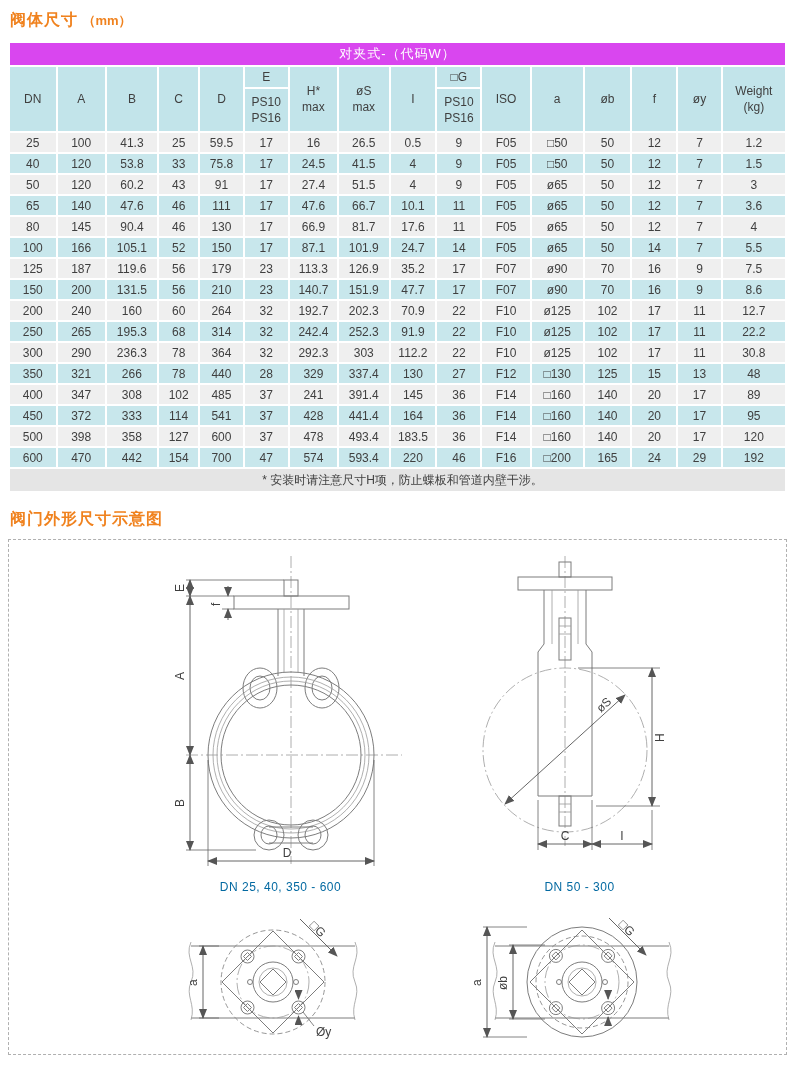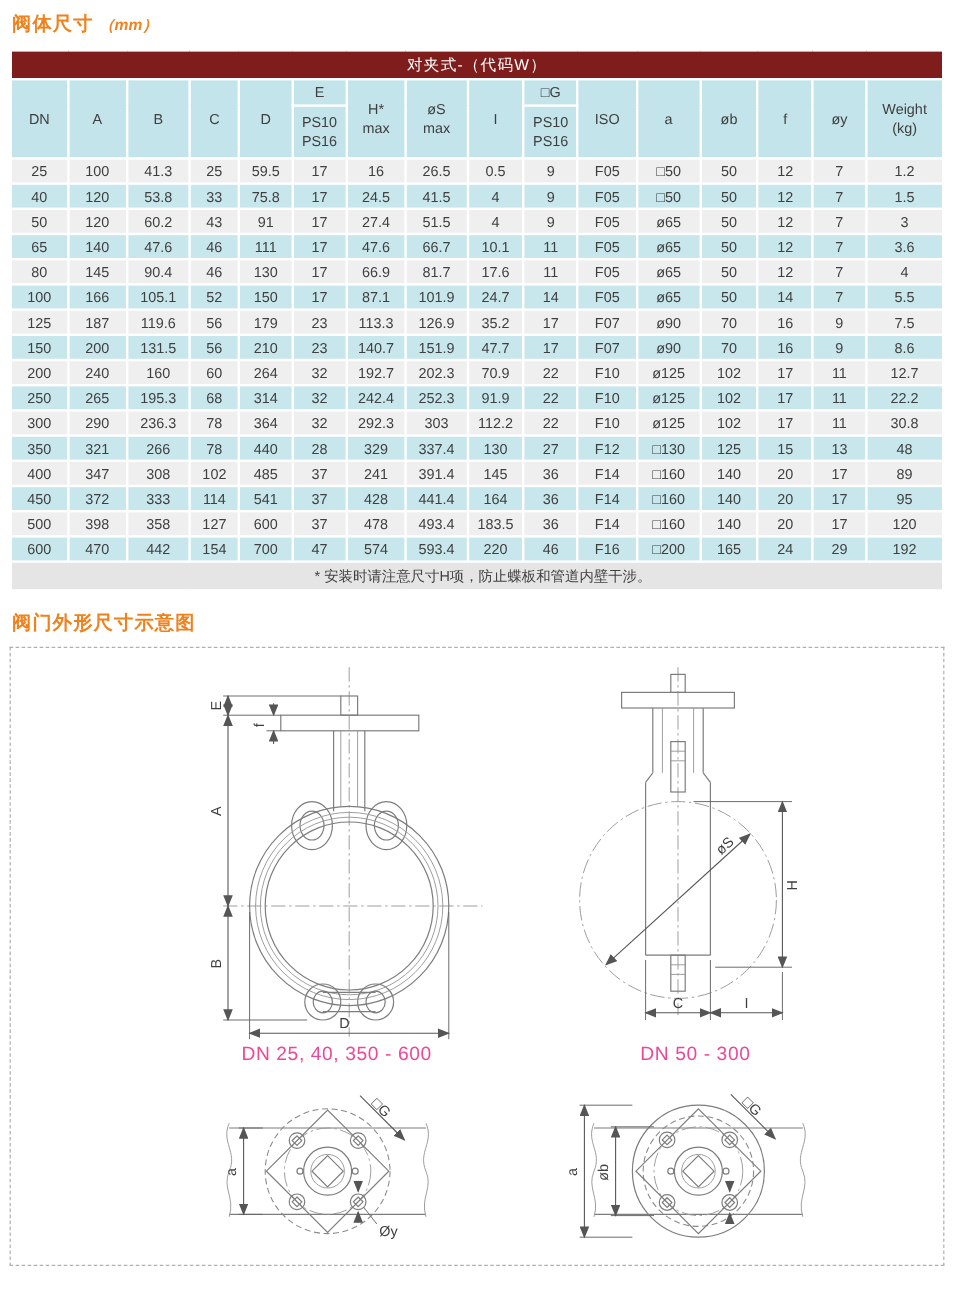--- a/index.html
+++ b/index.html
@@ -7,32 +7,32 @@
   body {
     width:795px; height:1075px;
     font-family:"Liberation Sans", sans-serif;
     color:#3f3f3f;
     padding:6px 8px;
     overflow:hidden;
   }
   
   .sec-title { margin:4px 0 10px 2px; }
   .sec-title .zh { color:#f0821e; font-size:16px; font-weight:bold; letter-spacing:1px; }
-  .sec-title .suffix { color:#f0821e; font-size:13px; font-weight:bold;font-style:italic; }
+  .sec-title .suffix { color:#f0821e; font-size:13px; font-weight:bold; }
   .sec-title2 { margin:16px 0 9px 2px; }
 
   
   table.dim { width:779px; border-collapse:collapse; table-layout:fixed; }
   table.dim th, table.dim td {
     border:2px solid #ffffff;
     text-align:center; vertical-align:middle;
     font-size:12px; font-weight:normal; color:#3f3f3f;
   }
   tr.band th {
-    background:#7f1d1d; color:#ffffff; font-size:13px;
+    background:#d946ef; color:#ffffff; font-size:13px;
     height:24px; letter-spacing:1px;
   }
   thead th.hc { background:#c2e4ea; }
   thead tr.hrow1 th { height:22px; }
   thead tr.hrow2 th { height:44px;margin-left:45px; }
   th .tl { display:block; line-height:16px; }
   tbody td { height:21px; background:#efefef; }
   tbody tr.alt td { background:#c8e7ec; }
   tfoot td {
     background:#e5e5e5; text-align:left; height:24px;
@@ -41,21 +41,21 @@
 
   
   .dwg-box {
     width:779px; height:516px;
     border:1px dashed #b0b0b0;
     padding:10px 0 0 0;
     overflow:hidden;
   }
   .dwg-row { display:flex; justify-content:center; gap:54px; padding-left:60px; }
   .dwg-cell { display:flex; flex-direction:column; align-items:center; }
-  .dwg-caption { font-size:16px; color:#ec4899; margin-top:2px; letter-spacing:0.5px; }
+  .dwg-caption { font-size:12px; color:#0369a1; margin-top:12px; letter-spacing:0.5px; }
 
   svg .ln   { fill:none; stroke:#7d7d7d; stroke-width:1; }
   svg .thin { fill:none; stroke:#9a9a9a; stroke-width:0.8; }
   svg .cl   { fill:none; stroke:#9a9a9a; stroke-width:0.8; stroke-dasharray:12 3 2 3; }
   svg .dsh  { fill:none; stroke:#8a8a8a; stroke-width:0.9; stroke-dasharray:5 3; }
   svg .dim  { fill:none; stroke:#555; stroke-width:0.9; }
   svg .ext  { fill:none; stroke:#666; stroke-width:0.8; }
   svg text.dlab { fill:#3f3f3f; font-family:"Liberation Sans",sans-serif; font-size:12px; }
 </style>
 </head>

